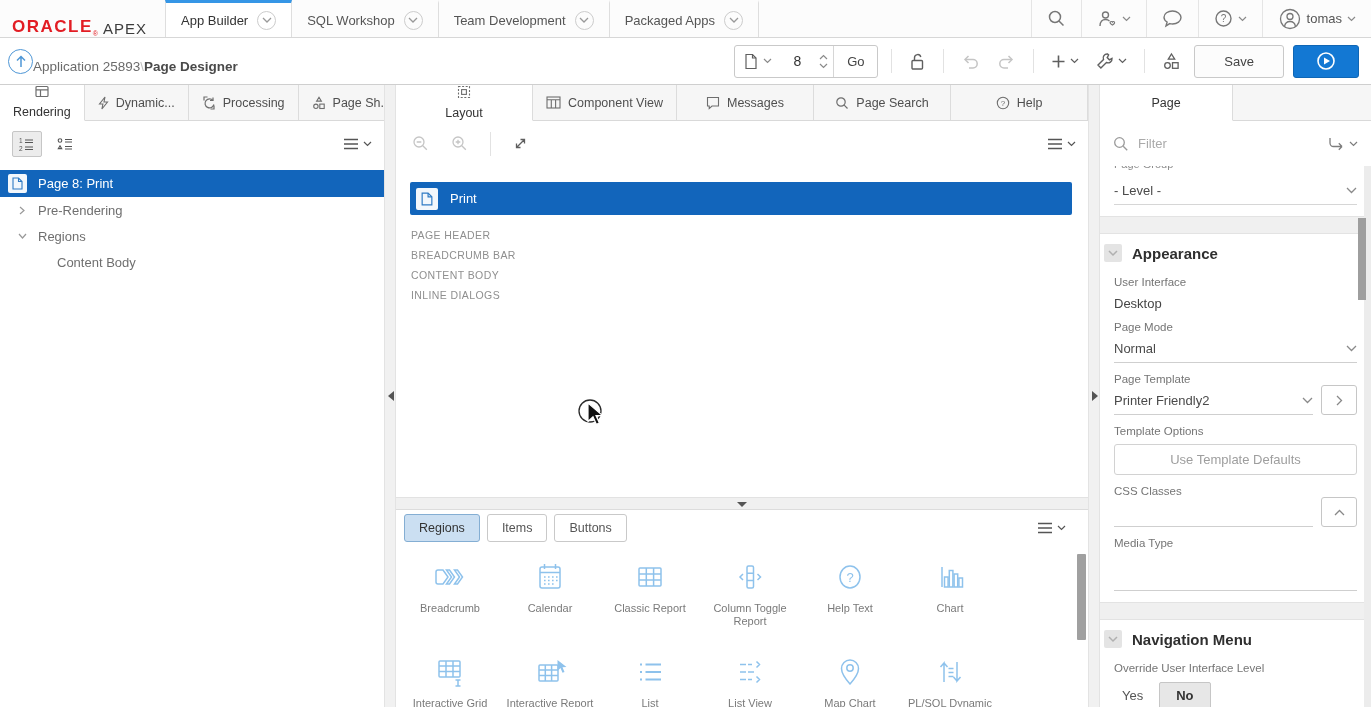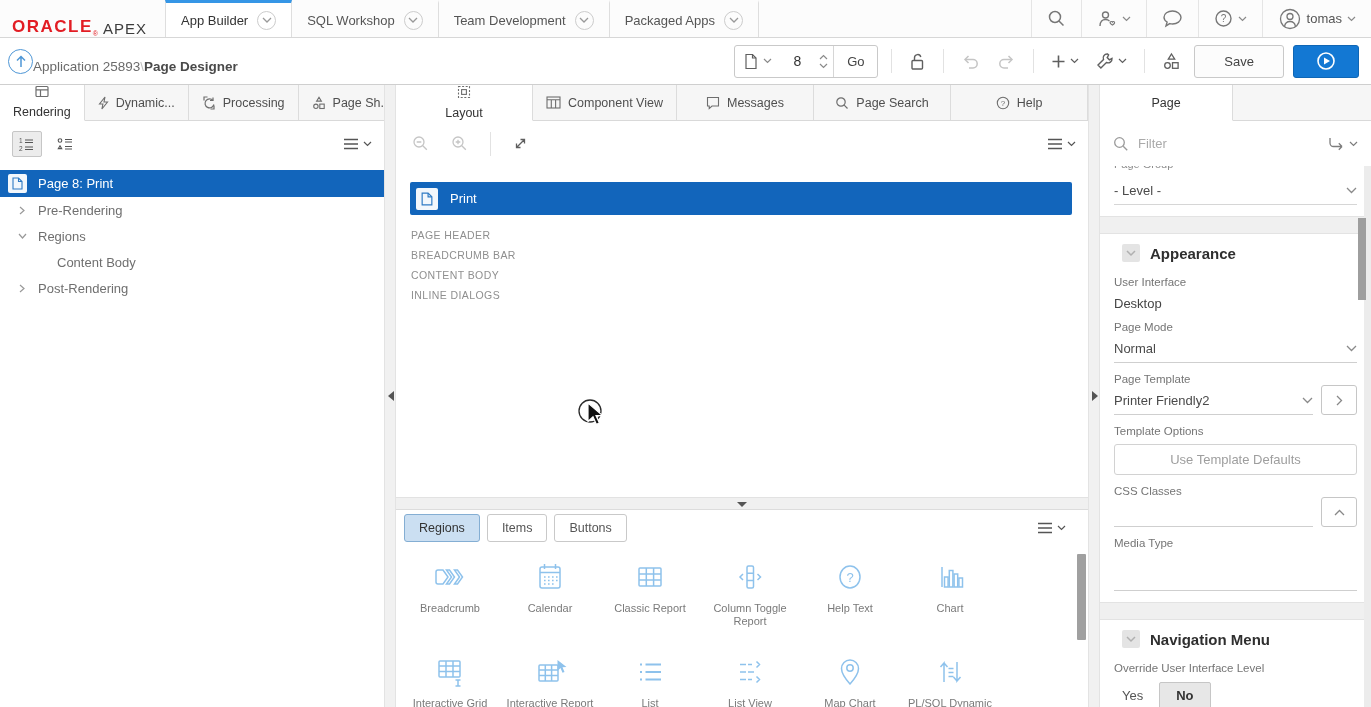--- a/index.html
+++ b/index.html
@@ -100,21 +100,21 @@
   #right-panel .ptab { width:133px; justify-content:center; border-left:0; }
   .filter-row { height:45px; display:flex; align-items:center; padding:0 13px; gap:9px; background:#fff; }
   .filter-input { border:0; outline:0; font-size:13px; color:#444; width:120px; font-family:"Liberation Sans",sans-serif; }
   .filter-input::placeholder { color:#aaa; }
   .props { flex:1; position:relative; overflow:hidden; background:#fff; }
   .clip-label { height:7px; overflow:hidden; margin:0 14px; }
   .clip-label span { display:block; margin-top:-8px; font-size:11px; color:#8a8a8a; }
   .sel-row { display:flex; align-items:center; margin:4px 14px 0; height:28px; border-bottom:1px solid #d6d6d6; cursor:pointer; }
   .sel-val { font-size:13px; color:#4a4a4a; flex:1; }
   .band { height:18px; background:#f0f0f0; border-top:1px solid #e3e3e3; border-bottom:1px solid #e3e3e3; margin-top:11px; }
-  .sect-head { display:flex; align-items:center; gap:10px; padding:10px 22px 4px; }
+  .sect-head { display:flex; align-items:center; gap:10px; padding:10px 4px 4px; }
   .sect-btn { width:18px; height:18px; background:#e4e4e4; border-radius:2px; display:flex; align-items:center; justify-content:center; color:#b0b0b0; cursor:pointer; }
   .sect-title { font-size:15px; font-weight:bold; color:#2f2f2f; }
   .field { margin:0 14px; }
   .flabel { font-size:11.5px; color:#757575; margin-top:10px; }
   .fvalue { font-size:13px; color:#444; margin-top:8px; }
   .fselect { display:flex; align-items:center; height:28px; border-bottom:1px solid #cfcfcf; margin-top:2px; cursor:pointer; }
   .fselect .sel-val { font-size:13px; }
   .frow { display:flex; align-items:flex-end; gap:8px; }
   .frow .fselect, .frow .finput { flex:1; }
   .sq-btn { width:36px; height:30px; border:1px solid #c6c6c6; border-radius:3px; background:#fff; display:flex; align-items:center; justify-content:center; color:#888; cursor:pointer; }
@@ -410,28 +410,20 @@
       <span class="tchev">
           <svg width="9" height="8" viewBox="0 0 9 8">
             <path d="M1 2l3.5 4L8 2" fill="none" stroke="#999" stroke-width="1.2"></path>
           </svg>
         </span>
       <span>Regions</span>
     </div>
     <div class="tree-row tree-indent">
       <span>Content Body</span>
     </div>
-    <div class="tree-row">
-      <span class="tchev">
-          <svg width="8" height="9" viewBox="0 0 8 9">
-            <path d="M2 1l4 3.5L2 8" fill="none" stroke="#999" stroke-width="1.2"></path>
-          </svg>
-        </span>
-      <span>Post-Rendering</span>
-    </div>
   </div>
 </div>
 
 <div id="vsplit-left" class="vsplit">
     <span class="tri"></span>
   </div>
 
 <div id="center-panel">
   <div class="panel-tabs">
     <div class="ptab active">

